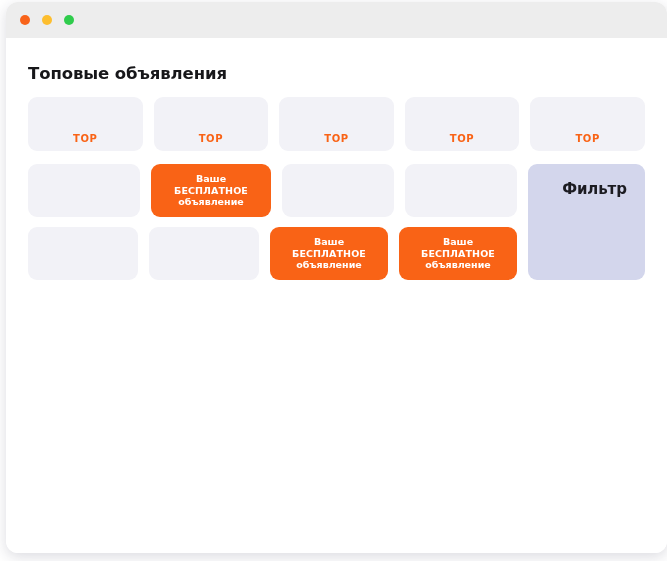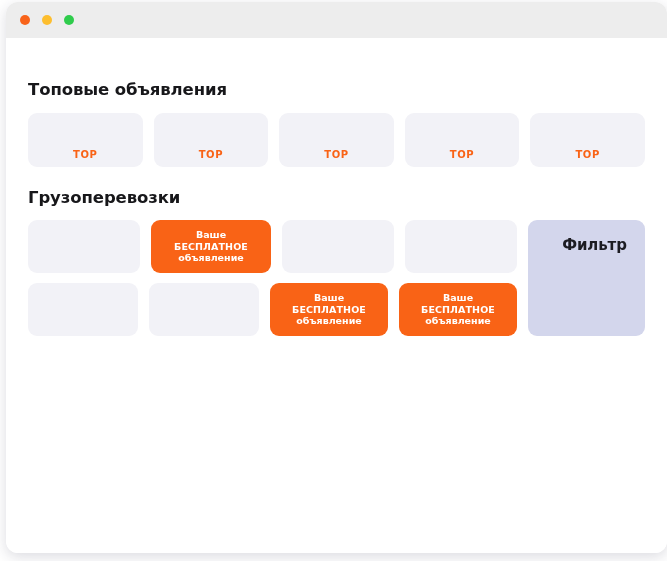--- a/index.html
+++ b/index.html
@@ -56,21 +56,21 @@
   .dot-minimize { background: #fdbe2e; }
   .dot-zoom     { background: #2fcc4c; }
 
   .viewport {
     position: absolute;
     left: 0;
     top: 36px;
     right: 0;
     bottom: 0;
     background: #ffffff;
-    padding: 16px 16px;
+    padding: 0 16px;
     box-sizing: border-box;
   }
 
   
   .section-title {
     font-size: 16.5px;
     font-weight: bold;
     color: #17171a;
     letter-spacing: -0.1px;
     margin: 0;
@@ -210,21 +210,20 @@
           <span class="label">TOP</span>
         </div>
         <div class="top-card">
           <span class="label">TOP</span>
         </div>
         <div class="top-card">
           <span class="label">TOP</span>
         </div>
       </div>
 
-      <h2 class="section-title second">Грузоперевозки</h2>
 
       <div class="listing-area">
 
         <div class="listing-main">
 
           <div class="grid-row">
             <div class="ad-card empty"></div>
             <div class="ad-card promo">
               <span class="promo-text">
                 <span>Ваше</span><br>

